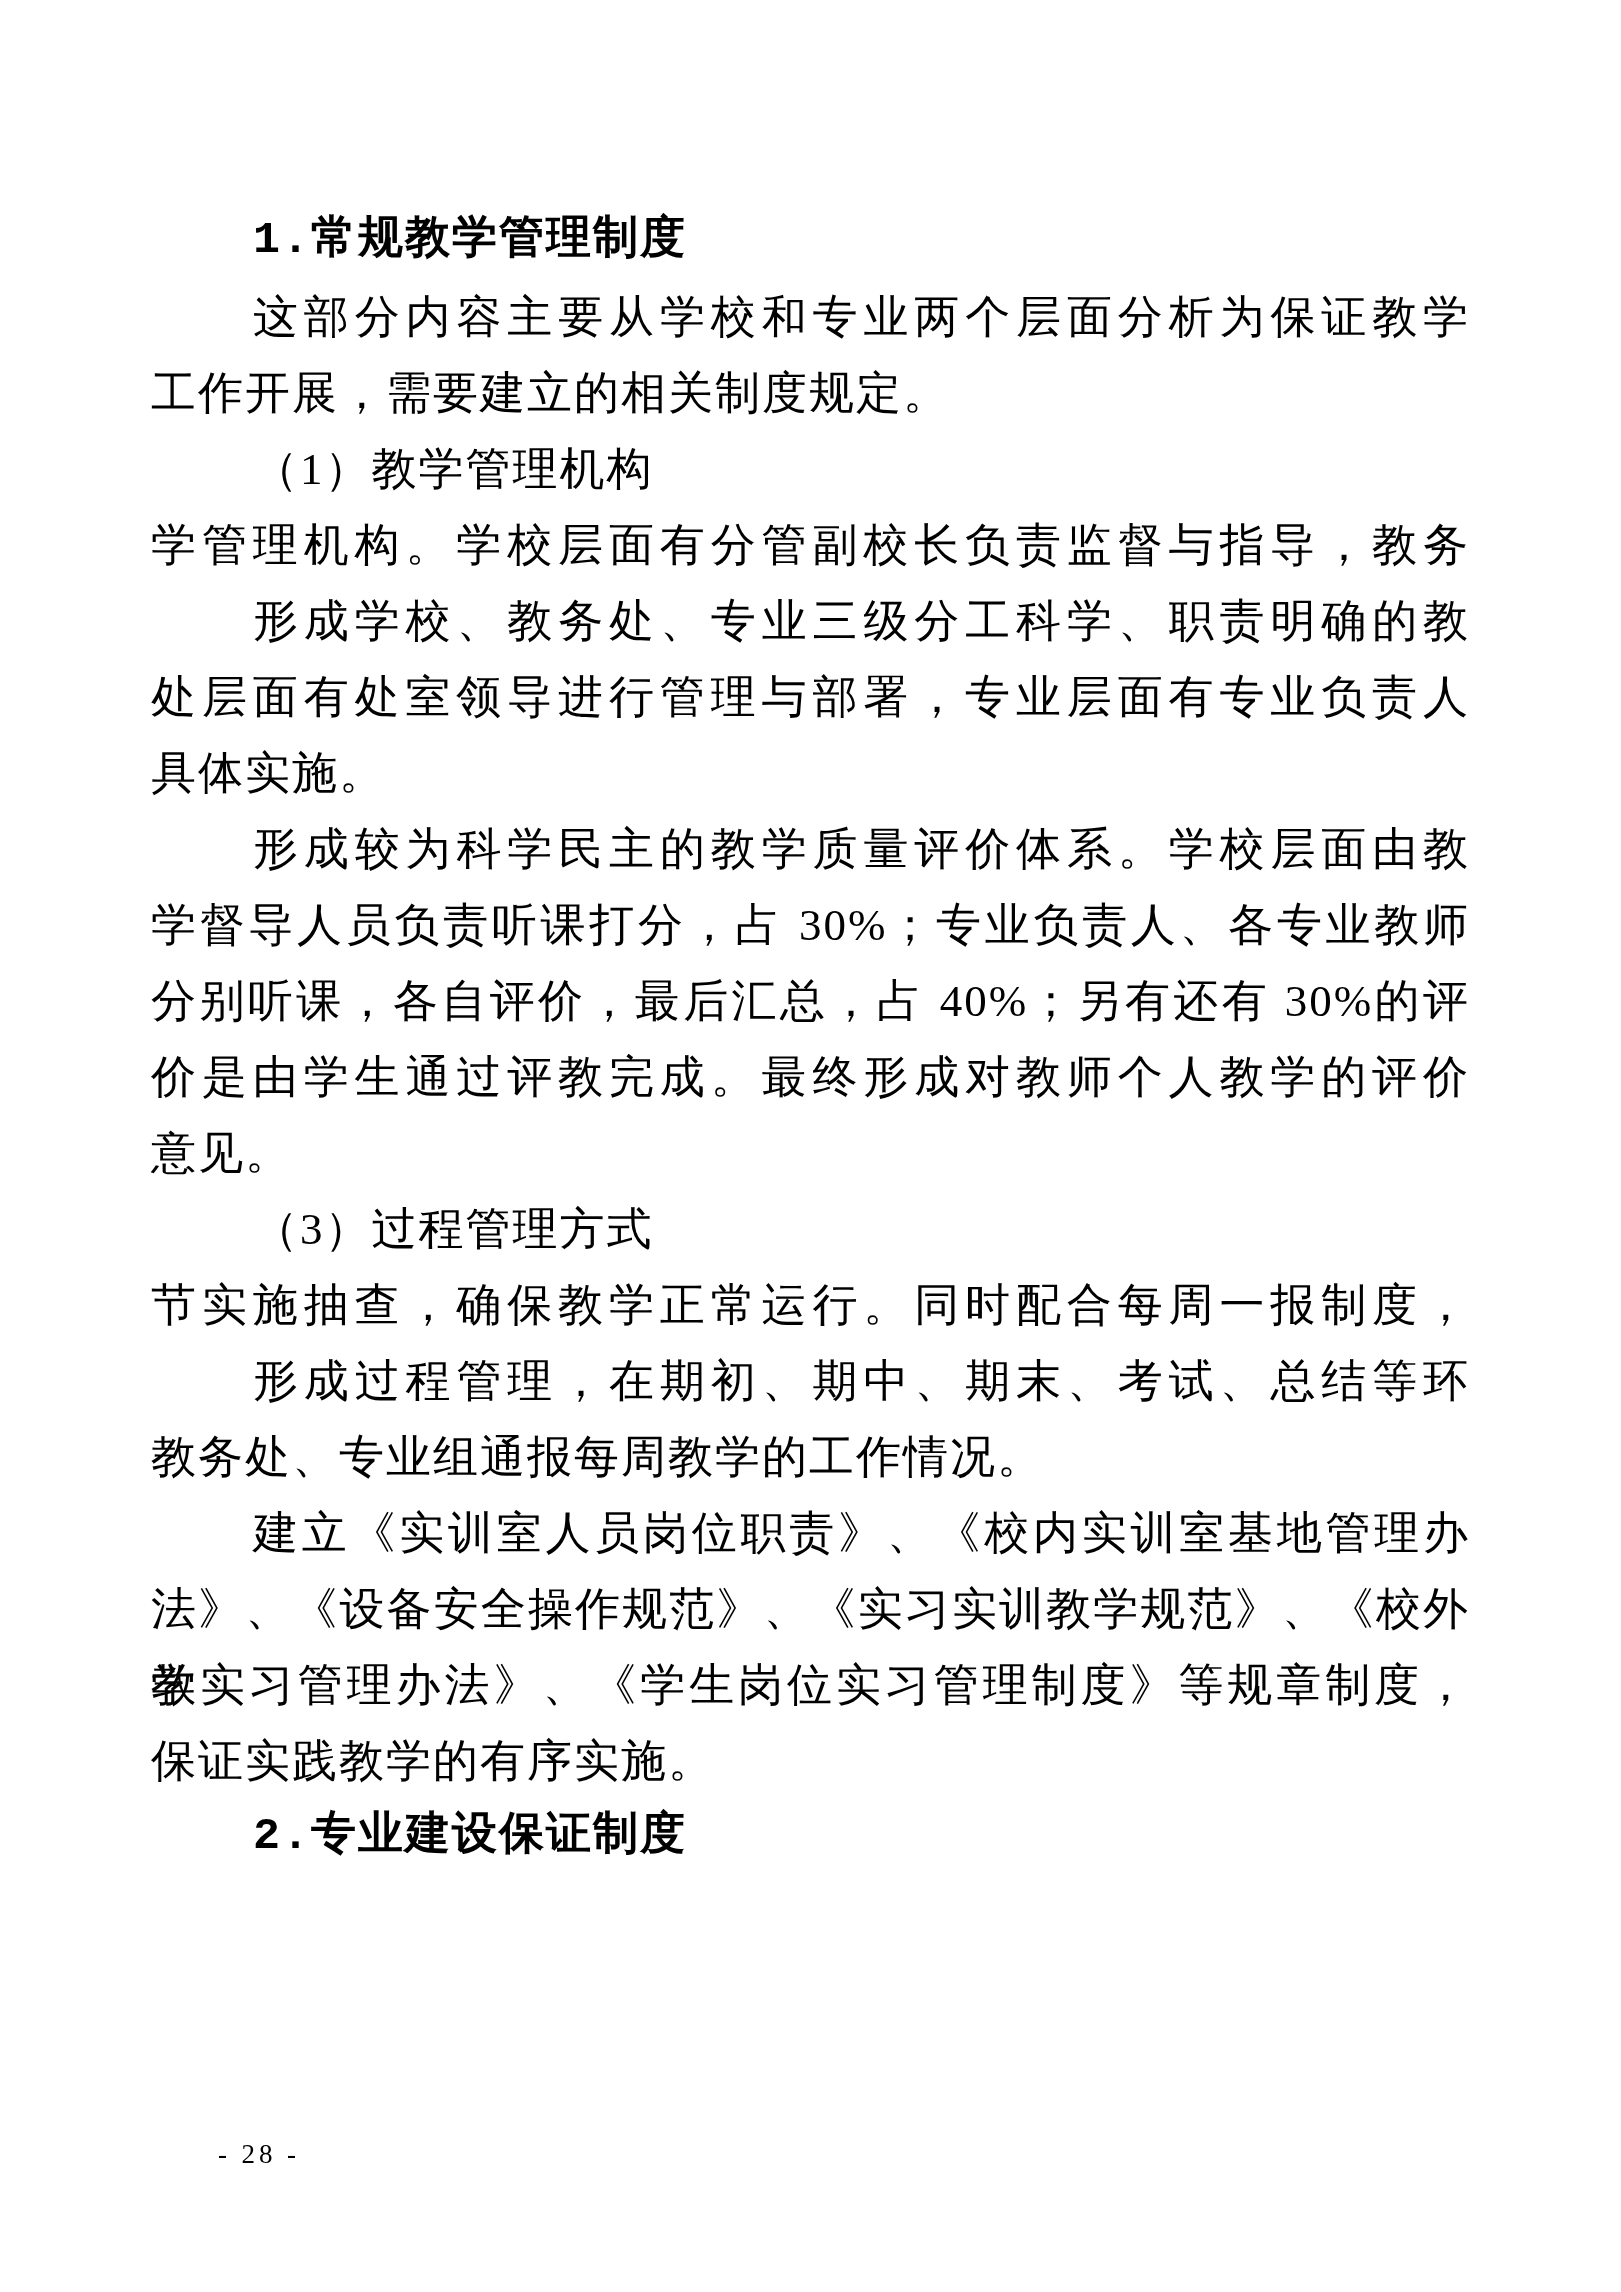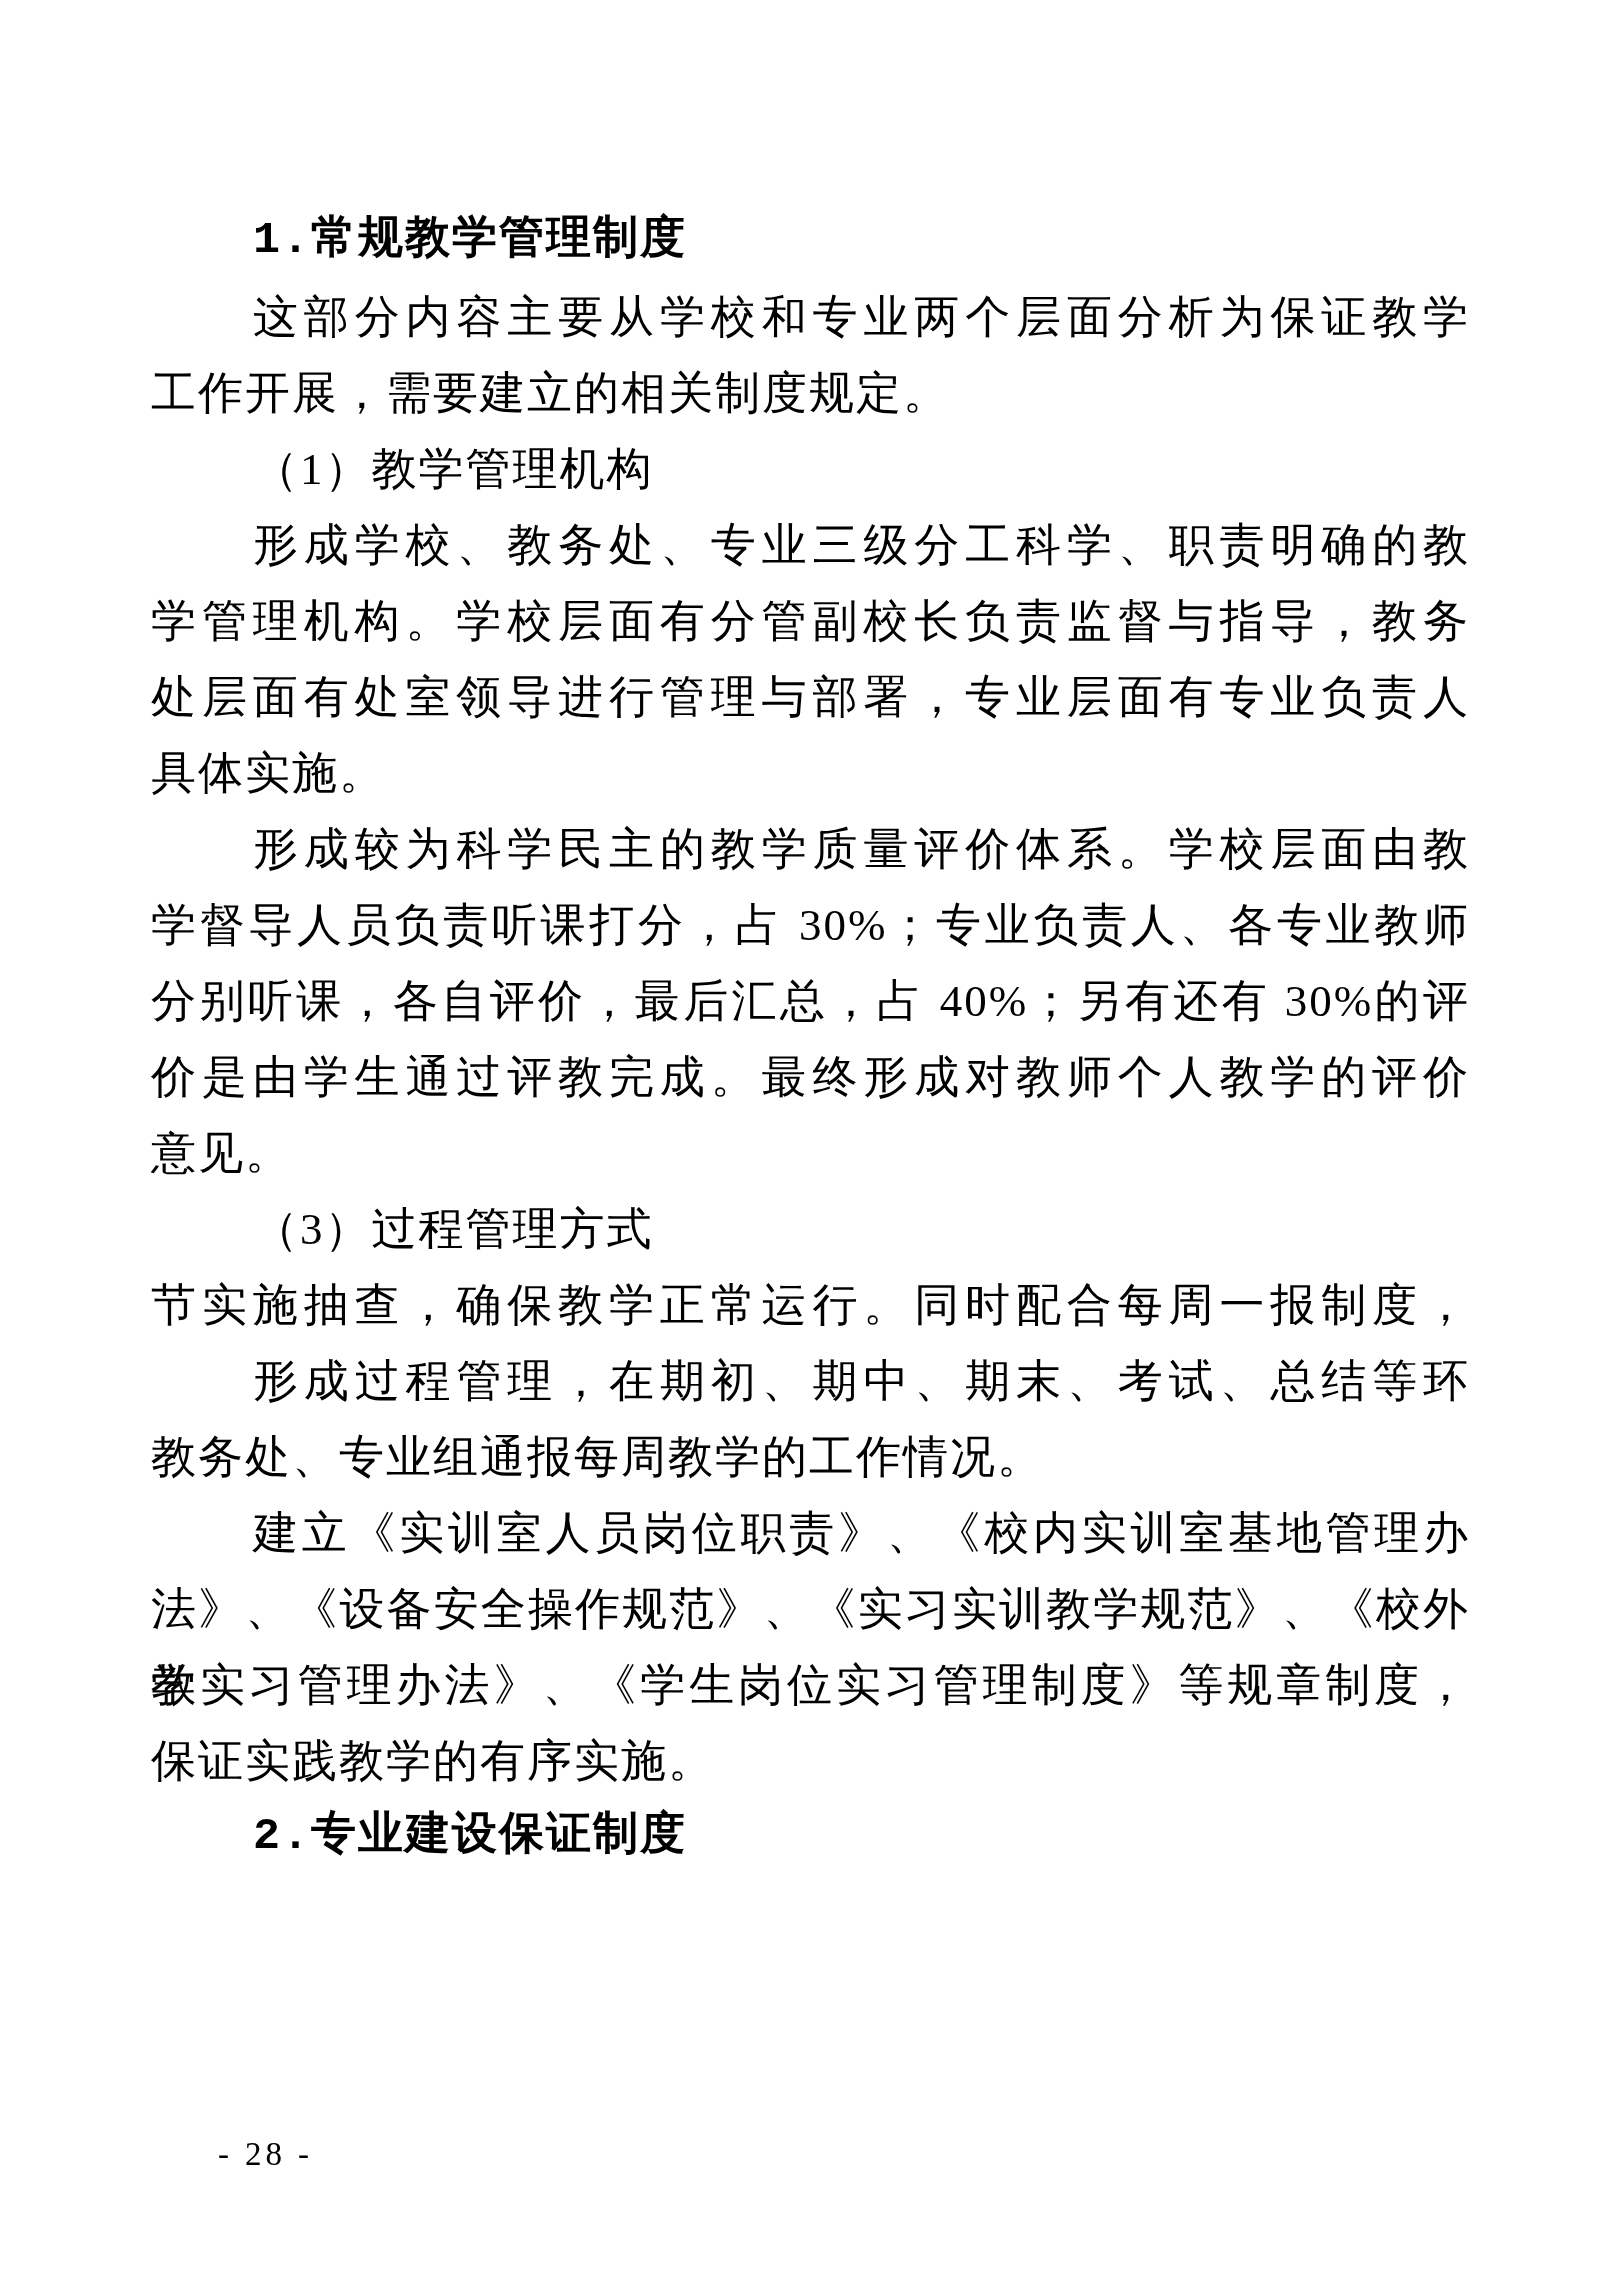--- a/index.html
+++ b/index.html
@@ -39,36 +39,36 @@
     padding-left: 102px;
   }
   .line.heading {
     font-weight: 700;
     font-family: Liberation Mono, monospace;
   }
   .footer {
     position: absolute;
     left: 218px;
     top: 2135px;
-    font-size: 33px;
+    font-size: 27px;
     line-height: 39px;
     letter-spacing: 3.9px;
     font-family: "Liberation Serif", "DejaVu Serif", serif;
   }
 </style>
 </head>
 <body>
 
 <main class="text-block">
   <div class="line heading indent">1.常规教学管理制度</div>
   <div class="line indent justify">这部分内容主要从学校和专业两个层面分析为保证教学</div>
   <div class="line">工作开展，需要建立的相关制度规定。</div>
   <div class="line indent">（1）教学管理机构</div>
+  <div class="line justify">学管理机构。学校层面有分管副校长负责监督与指导，教务</div>
   <div class="line indent justify">形成学校、教务处、专业三级分工科学、职责明确的教</div>
-  <div class="line justify">学管理机构。学校层面有分管副校长负责监督与指导，教务</div>
   <div class="line justify">处层面有处室领导进行管理与部署，专业层面有专业负责人</div>
   <div class="line">具体实施。</div>
   <div class="line indent justify">形成较为科学民主的教学质量评价体系。学校层面由教</div>
   <div class="line justify">学督导人员负责听课打分，占 30%；专业负责人、各专业教师</div>
   <div class="line justify">分别听课，各自评价，最后汇总，占 40%；另有还有 30%的评</div>
   <div class="line justify">价是由学生通过评教完成。最终形成对教师个人教学的评价</div>
   <div class="line">意见。</div>
   <div class="line indent">（3）过程管理方式</div>
   <div class="line justify">节实施抽查，确保教学正常运行。同时配合每周一报制度，</div>
   <div class="line indent justify">形成过程管理，在期初、期中、期末、考试、总结等环</div>

